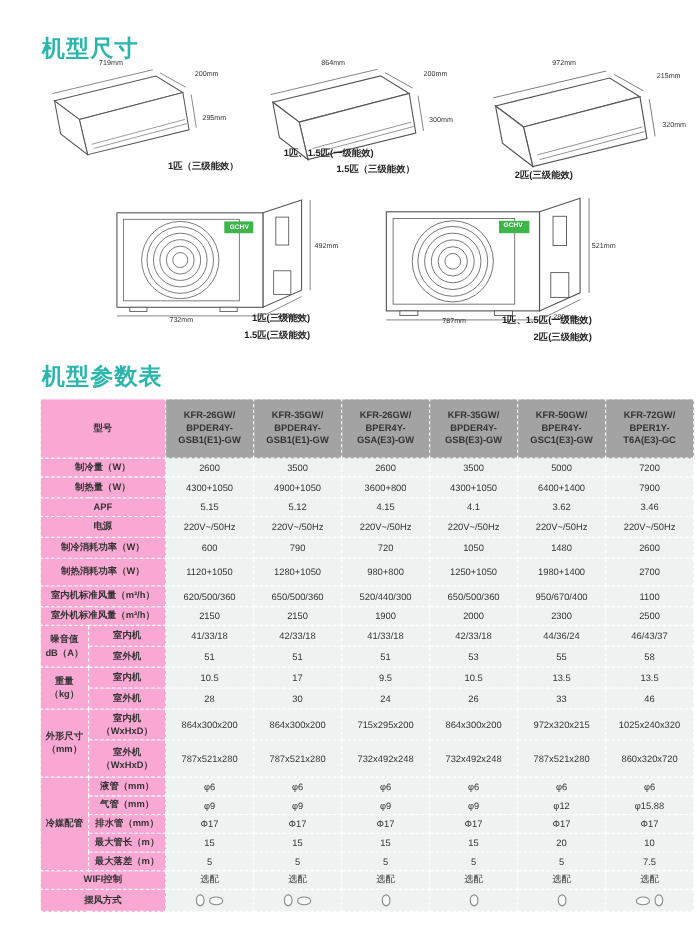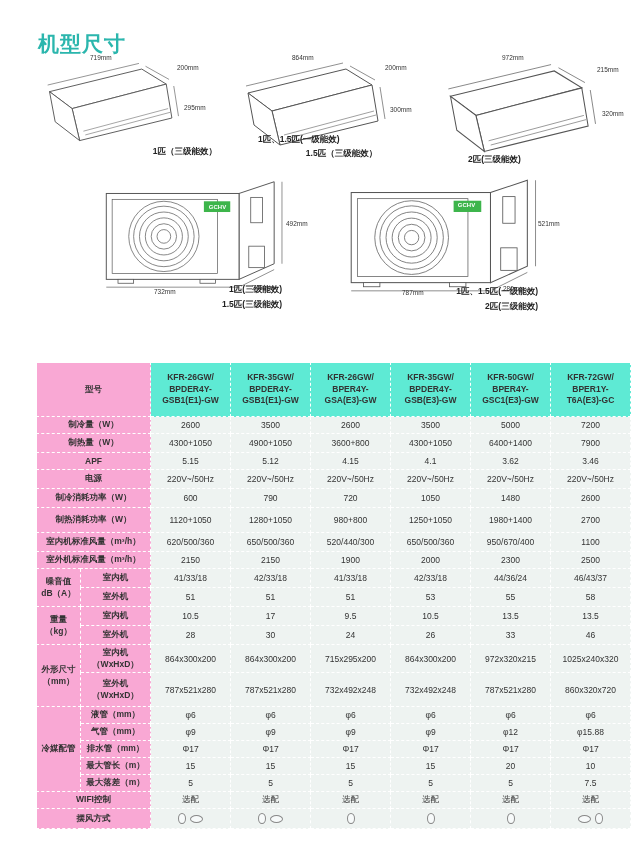--- a/index.html
+++ b/index.html
@@ -9,21 +9,21 @@
   
   .diag { position:absolute; }
   .diag svg { position:absolute; left:0; top:0; }
   .dim { position:absolute; font-size:6.5px; color:#333; white-space:nowrap; }
   .cap { position:absolute; width:100%; text-align:right; font-size:8.5px; font-weight:bold; color:#222; white-space:nowrap; }
   .logo-txt { position:absolute; font-size:6px; font-weight:bold; color:#fff; text-align:center; }
   
   .spec-table { position:absolute; left:36px; top:362px; width:594px; border-collapse:collapse; table-layout:fixed; }
   .spec-table td { border:1.5px dashed #fff; text-align:center; vertical-align:middle; font-size:8.5px; color:#333; padding:1px 2px; height:17px; }
   .lab  { background:#f9a8d4; font-weight:bold; color:#12302e; white-space:pre-line; }
-  .mcell{ background:#5eead4; font-weight:bold; color:#2a3a3a; white-space:pre-line; line-height:1.35; }
+  .mcell{ background:#a3a3a3; font-weight:bold; color:#2a3a3a; white-space:pre-line; line-height:1.35; }
   .dcell{ background:#eef3f1; white-space:pre-line; }
   tr.hrow td { height:54px; }
   tr.h19 td { height:19px; }
   tr.h25 td { height:25px; }
   tr.h28 td { height:28px; }
   tr.h34 td { height:34px; }
   tr.h20 td { height:20px; }
   
   .sw { display:inline-block; border:1px solid #888; background:#f7fafa; vertical-align:middle; margin:0 2px; position:relative; }
   .sw.ud { width:8px; height:11px; border-radius:50%; }
@@ -171,20 +171,21 @@
       </g>
     </svg>
     <span class="logo-txt" style="left:115px; top:32px; width:27px;">GCHV</span>
     <span class="dim" style="left:200px; top:50px;">521mm</span>
     <span class="dim" style="left:64px; top:119px;">787mm</span>
     <span class="dim" style="left:165px; top:115px;">280mm</span>
     <div class="cap" style="top:116px; left:-30px;">1匹、1.5匹(一级能效)</div>
     <div class="cap" style="top:131px; left:-30px;">2匹(三级能效)</div>
   </div>
 
+  <div class="sec-title" style="top:328px;">机型参数表</div>
 
   <table class="spec-table">
     <colgroup>
       <col style="width:44px">
         <col style="width:70px">
       <col style="width:80px">
         <col style="width:80px">
         <col style="width:80px">
         <col style="width:80px">
         <col style="width:80px">

